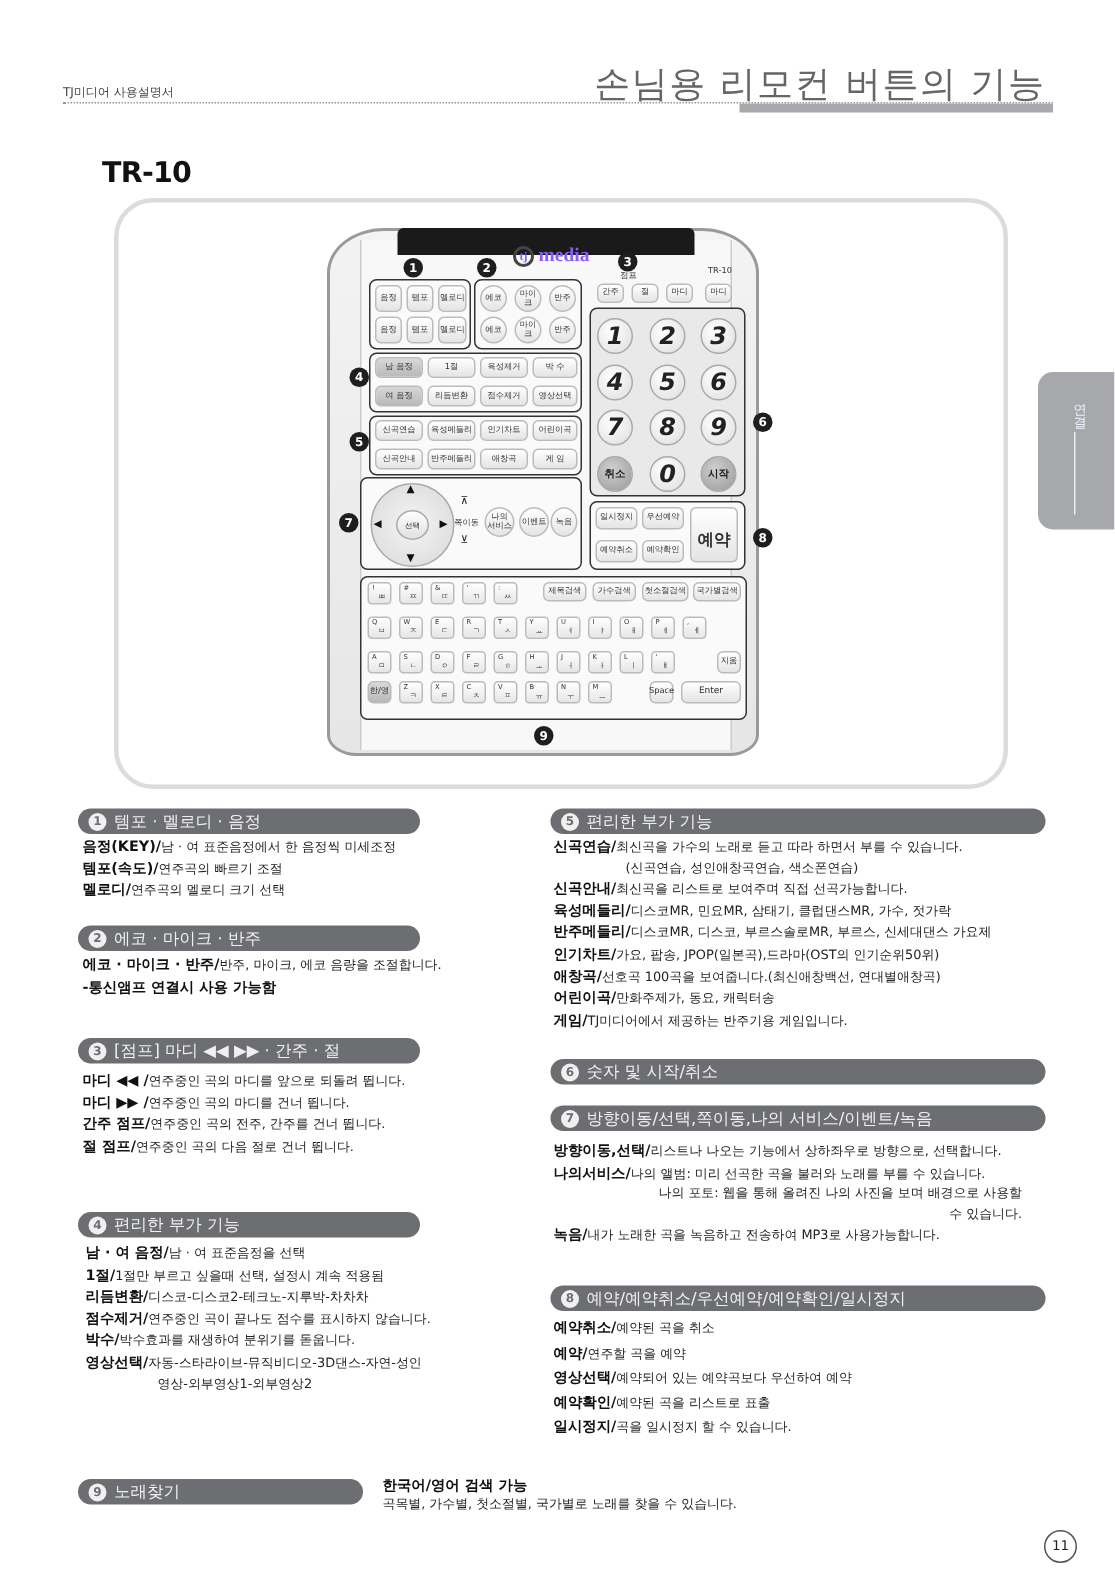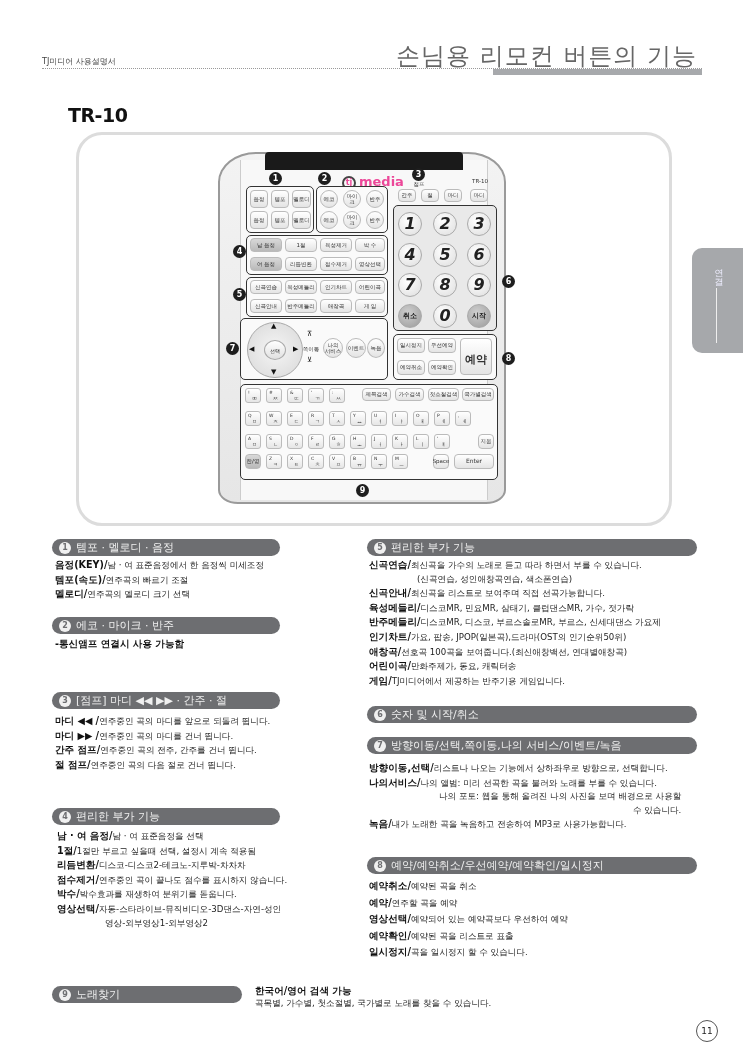--- a/index.html
+++ b/index.html
@@ -20,21 +20,21 @@
   .remote-body {
     position: absolute; left: 218px; top: 152px; width: 288px; height: 352px;
     background: linear-gradient(#f3f3f3, #e6e6e6); border: 2px solid #9a9a9a;
     border-radius: 38px 38px 20px 20px / 30px 30px 14px 14px;
   }
   .remote-inner {
     position: absolute; left: 240px; top: 160px; width: 248px; height: 340px;
     background: #f8f8f8; border-left: 1px solid #ccc; border-right: 1px solid #ccc;
   }
   .remote-topbar { position: absolute; left: 265px; top: 152px; width: 198px; height: 18px; background: #1a1a1a; border-radius: 4px 4px 0 0; }
-  .brand { position: absolute; left: 342px; top: 174px; font-size: 13px; font-weight: bold; color: #ec4899; }
+  .brand { position: absolute; left: 342px; top: 162px; font-size: 13px; font-weight: bold; color: #8b5cf6; font-family: Liberation Serif, serif; }
   .brand-logo { display:inline-block; width: 14px; height: 14px; border-radius: 50%; border: 2px solid #444; font-size: 8px; text-align:center; line-height: 10px; margin-right: 3px; vertical-align: middle; }
 
   .grp { position: absolute; border: 1.5px solid #333; border-radius: 5px; background: #fafafa; }
   .badge { position: absolute; width: 13px; height: 13px; border-radius: 50%; background: #1e1e1e; color: #fff; font-size: 8px; font-weight: bold; text-align: center; line-height: 13px; }
   .btn {
     position: absolute; background: linear-gradient(#fff, #e4e4e4); border: 1px solid #bbb; border-radius: 4px;
     font-size: 5.5px; color: #333; text-align: center; display:flex; align-items:center; justify-content:center; line-height: 1.1;
   }
   .btn.round { border-radius: 50%; }
   .btn.gray { background: linear-gradient(#d8d8d8, #b9b9b9); }
@@ -316,20 +316,21 @@
 
 <div class="sec-head" style="left:52px;top:539px;width:228px"><span class="n">1</span><span>템포 · 멜로디 · 음정</span></div>
 <div class="desc" style="left:55px;top:558px">
   <span class="line"><b>음정(KEY)/</b><span>남 · 여 표준음정에서 한 음정씩 미세조정</span></span>
   <span class="line"><b>템포(속도)/</b><span>연주곡의 빠르기 조절</span></span>
   <span class="line"><b>멜로디/</b><span>연주곡의 멜로디 크기 선택</span></span>
 </div>
 
 <div class="sec-head" style="left:52px;top:617px;width:228px"><span class="n">2</span><span>에코 · 마이크 · 반주</span></div>
 <div class="desc" style="left:55px;top:637px">
+  <span class="line"><b>에코 · 마이크 · 반주/</b><span>반주, 마이크, 에코 음량을 조절합니다.</span></span>
   <span class="line"><b>-통신앰프 연결시 사용 가능함</b><span></span></span>
 </div>
 
 <div class="sec-head" style="left:52px;top:692px;width:228px"><span class="n">3</span><span>[점프] 마디 ◀◀ ▶▶ · 간주 · 절</span></div>
 <div class="desc" style="left:55px;top:714px">
   <span class="line"><b>마디 ◀◀ /</b><span>연주중인 곡의 마디를 앞으로 되돌려 뜁니다.</span></span>
   <span class="line"><b>마디 ▶▶ /</b><span>연주중인 곡의 마디를 건너 뜁니다.</span></span>
   <span class="line"><b>간주 점프/</b><span>연주중인 곡의 전주, 간주를 건너 뜁니다.</span></span>
   <span class="line"><b>절 점프/</b><span>연주중인 곡의 다음 절로 건너 뜁니다.</span></span>
 </div>

